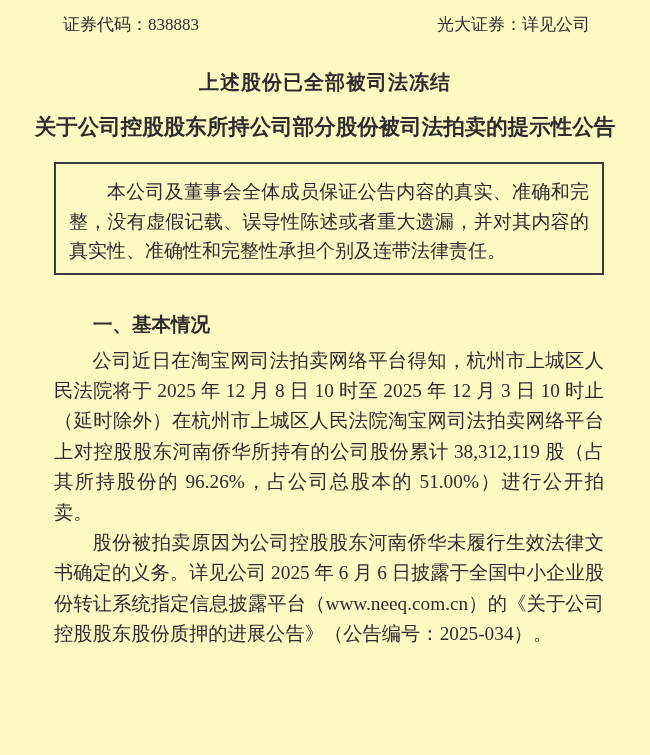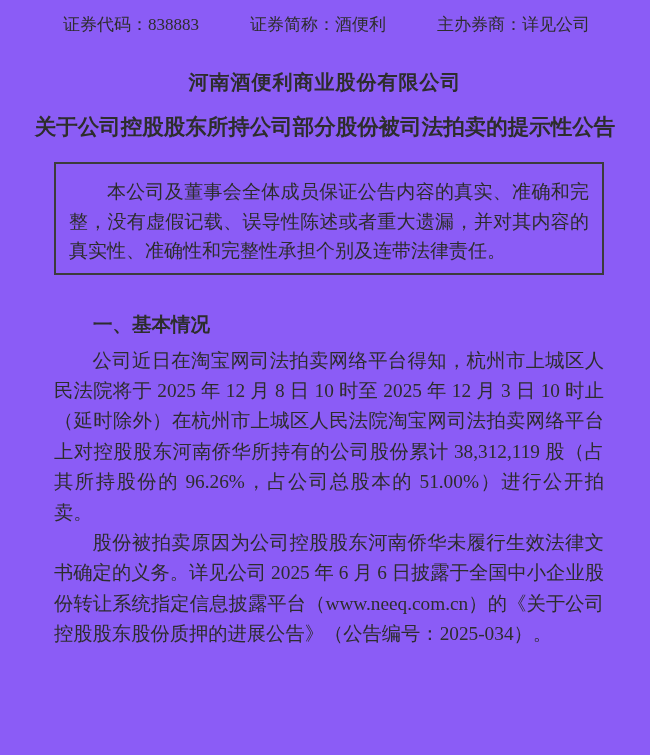--- a/index.html
+++ b/index.html
@@ -1,21 +1,21 @@
 <!DOCTYPE html>
 <html><head>
 <meta charset="utf-8">
 <style>
   html, body { margin: 0; padding: 0; }
   .page {
     position: relative;
     width: 650px;
     height: 755px;
     margin: 0;
-    background: #8b5cf6;
+    background: #fef9c3;
     color: #2d2d2d;
     font-family: "Liberation Serif", "DejaVu Serif", serif;
     box-sizing: border-box;
     overflow: hidden;
   }
   .header-row {
     display: flex;
     justify-content: space-between;
     align-items: baseline;
     padding: 13px 60px 0 63px;
@@ -63,28 +63,25 @@
 </head>
 <body>
 
 <div class="page">
 
   <div class="header-row">
     <div class="header-item">
       <span>证券代码：</span><span>838883</span>
     </div>
     <div class="header-item">
-      <span>证券简称：</span><span>酒便利</span>
-    </div>
-    <div class="header-item">
-      <span>主办券商：</span><span>详见公司</span>
+      <span>光大证券：</span><span>详见公司</span>
     </div>
   </div>
 
-  <div class="doc-title">河南酒便利商业股份有限公司</div>
+  <div class="doc-title">上述股份已全部被司法冻结</div>
 
   <div class="doc-subtitle">关于公司控股股东所持公司部分股份被司法拍卖的提示性公告</div>
 
   <div class="disclaimer-box">本公司及董事会全体成员保证公告内容的真实、准确和完整，没有虚假记载、误导性陈述或者重大遗漏，并对其内容的真实性、准确性和完整性承担个别及连带法律责任。</div>
 
   <div class="section-heading">一、基本情况</div>
 
   <div class="body-text">
     <p>公司近日在淘宝网司法拍卖网络平台得知，杭州市上城区人民法院将于 2025 年 12 月 8 日 10 时至 2025 年 12 月 3 日 10 时止（延时除外）在杭州市上城区人民法院淘宝网司法拍卖网络平台上对控股股东河南侨华所持有的公司股份累计 38,312,119 股（占其所持股份的 96.26%，占公司总股本的 51.00%）进行公开拍卖。</p>
     <p>股份被拍卖原因为公司控股股东河南侨华未履行生效法律文书确定的义务。详见公司 2025 年 6 月 6 日披露于全国中小企业股份转让系统指定信息披露平台（www.neeq.com.cn）的《关于公司控股股东股份质押的进展公告》（公告编号：2025-034）。</p>

